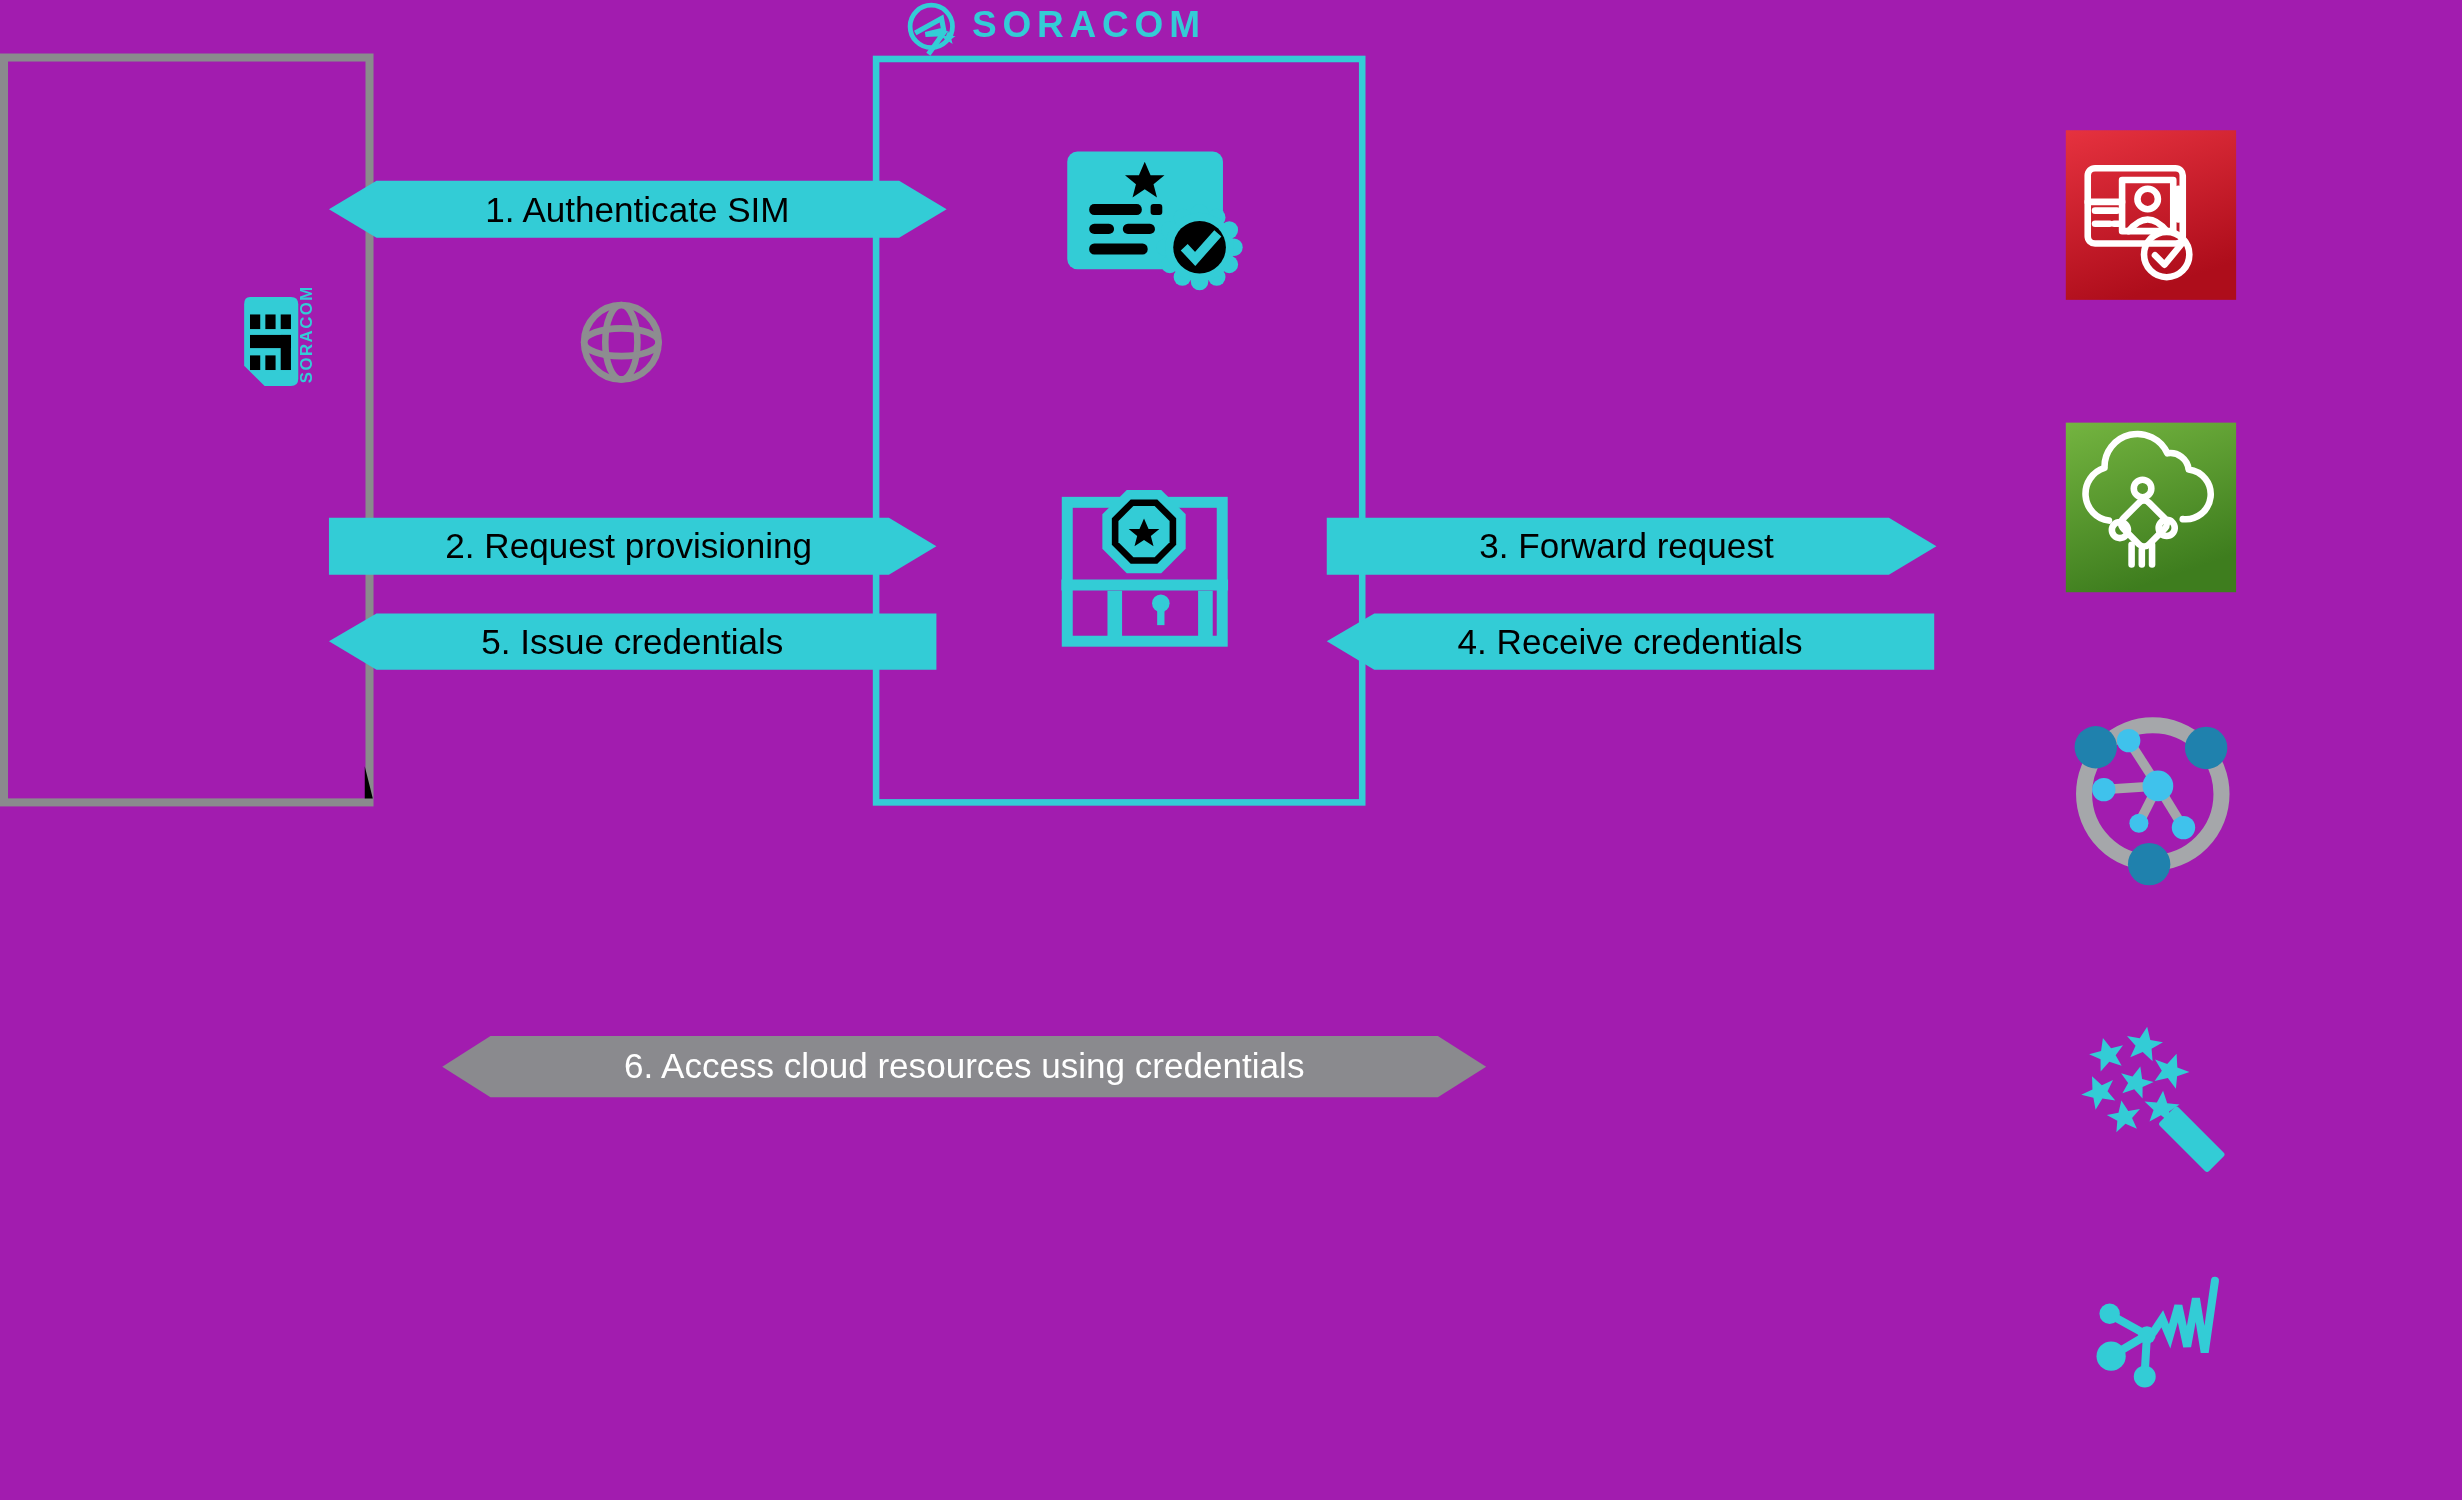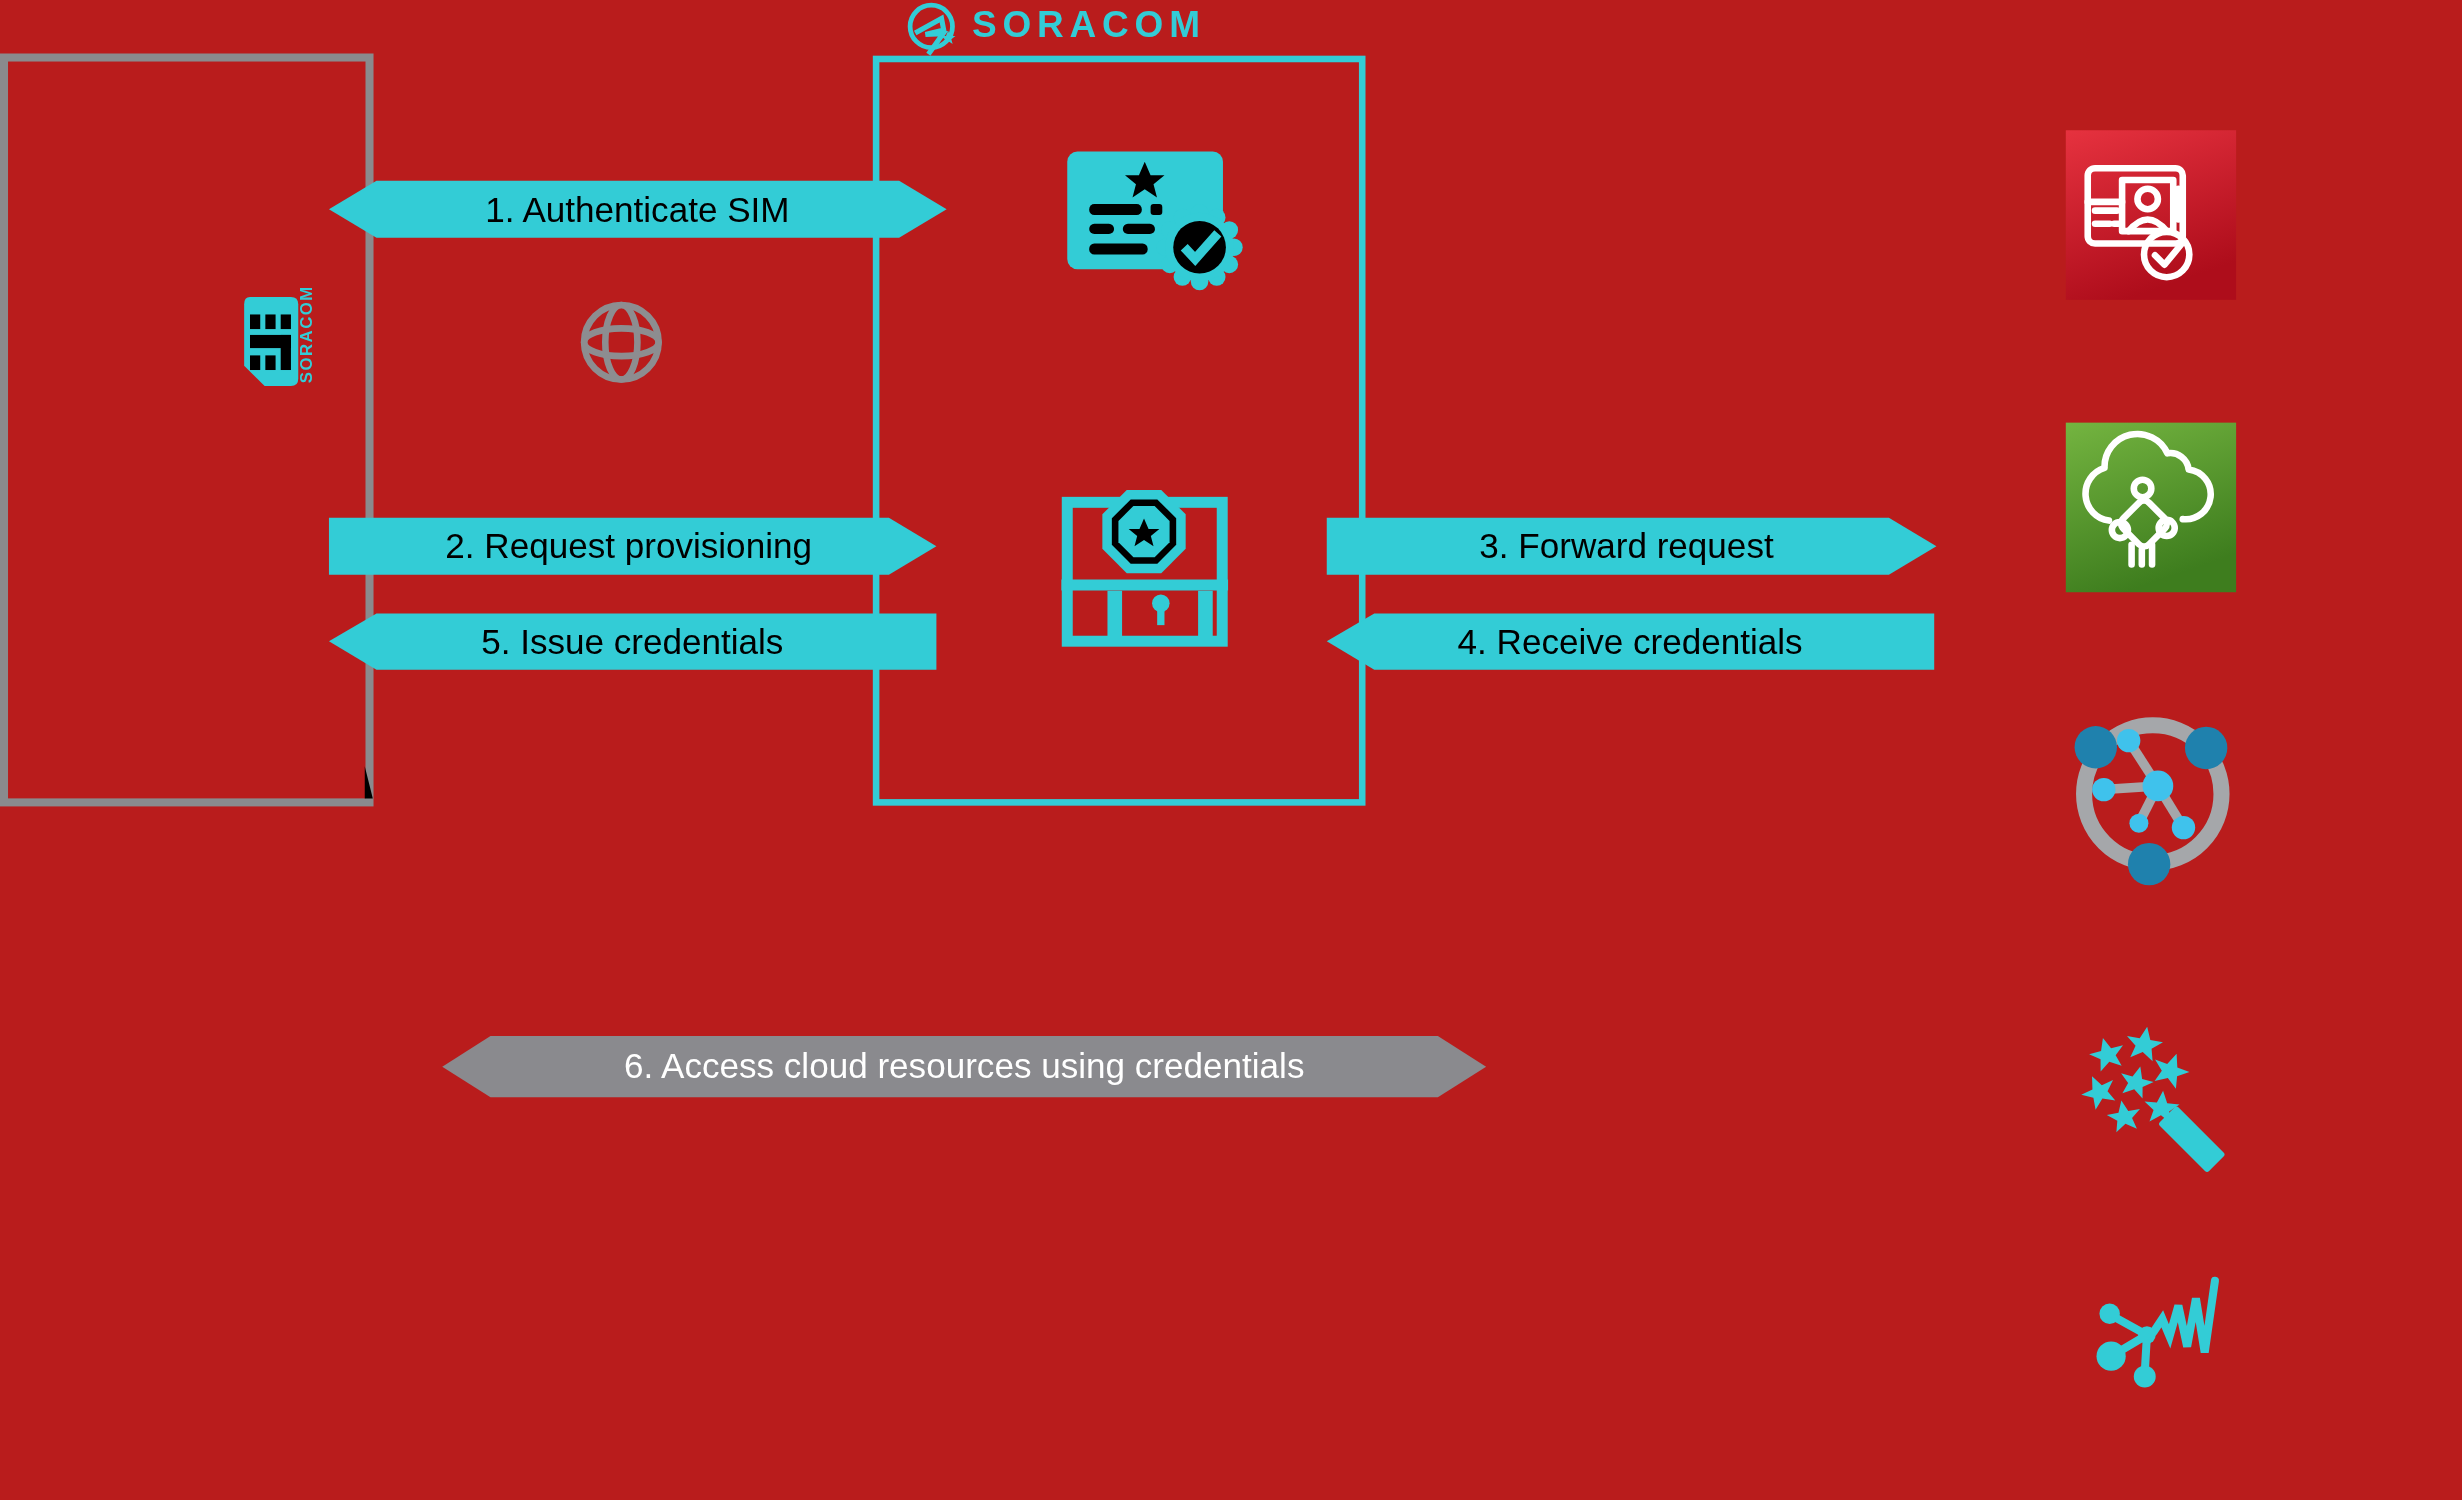--- a/index.html
+++ b/index.html
@@ -1,19 +1,19 @@
 <!DOCTYPE html>
 <html style="font-size:11.7px"><head>
 <meta charset="utf-8">
 <style>
   html,body{margin:0;padding:0;background:#000;}
   .canvas{
     position:relative;
     width:2462px;height:1501px;
-    background:#b91c1c;
+    background:#a21caf;
     overflow:hidden;
     font-family:"Liberation Sans", sans-serif;
   }
   .overlay{position:absolute;left:0;top:0;}
   .wordmark{
     position:absolute;left:972px;top:4.4px;
     font-size:37px;font-weight:bold;letter-spacing:5.8px;
     color:#33CCD6;
   }
   svg text.arrow-label{

